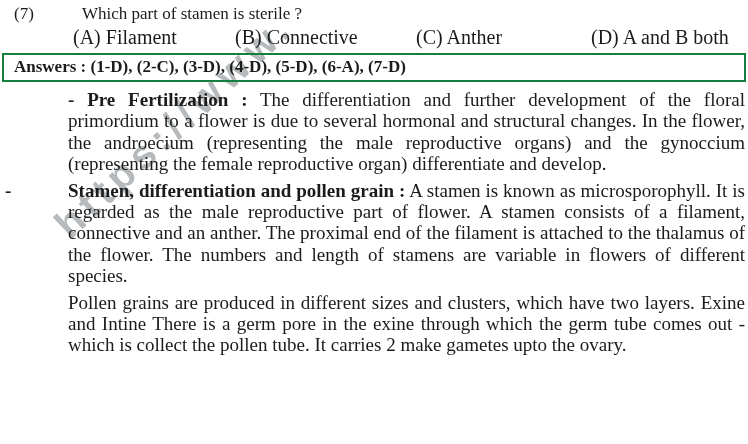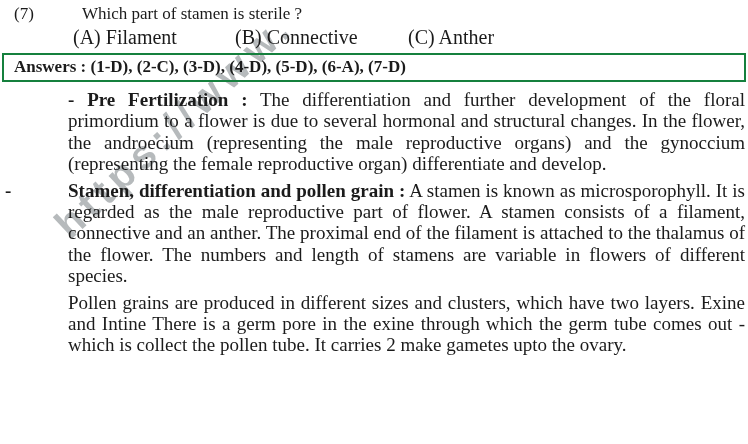--- a/index.html
+++ b/index.html
@@ -44,21 +44,21 @@
     width: 68px;
   }
   .options-row {
     display: flex;
     padding: 3px 3px 4px 73px;
     font-size: 20px;
     line-height: 21px;
   }
   .opt-a { width: 162px; }
   .opt-b { width: 173px; }
-  .opt-c { width: 175px; }
+  .opt-c { width: 175px; margin-left: 8px; }
   .opt-d { flex: 1; }
   .answers-box {
     margin: 1px 2px 0 2px;
     border: 2px solid #15803d;
     padding: 2px 25px 3px 10px;
     font-size: 17px;
     font-weight: bold;
     line-height: 20px;
     background: transparent;
   }
@@ -90,20 +90,21 @@
 <div class="page">
 
   <div class="question-row">
     <span class="qnum">(7)</span><span class="qtext">Which part of stamen is sterile ?</span>
   </div>
 
   <div class="options-row">
     <span class="opt-a">(A) Filament</span>
     <span class="opt-b">(B) Connective</span>
     <span class="opt-c">(C) Anther</span>
+    <span class="opt-d">(D) A and B both</span>
   </div>
 
   <div class="answers-box">
     <span>Answers :</span>
     <span>(1-D), (2-C), (3-D), (4-D), (5-D), (6-A), (7-D)</span>
   </div>
 
   <div class="content">
 
     <p>

